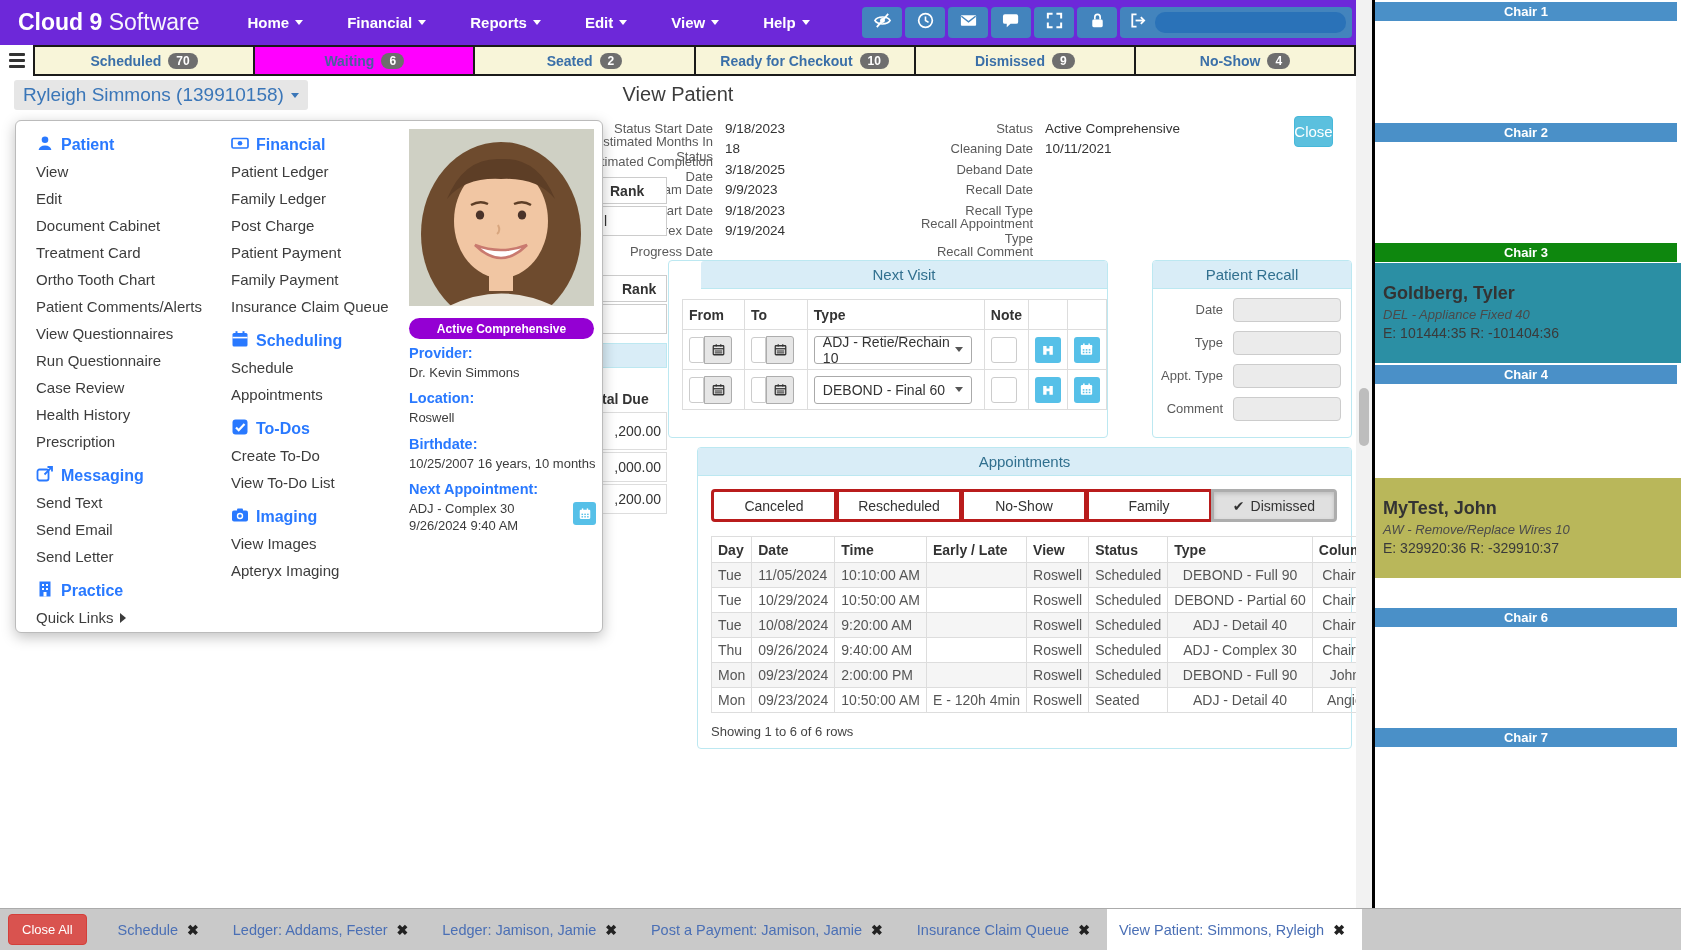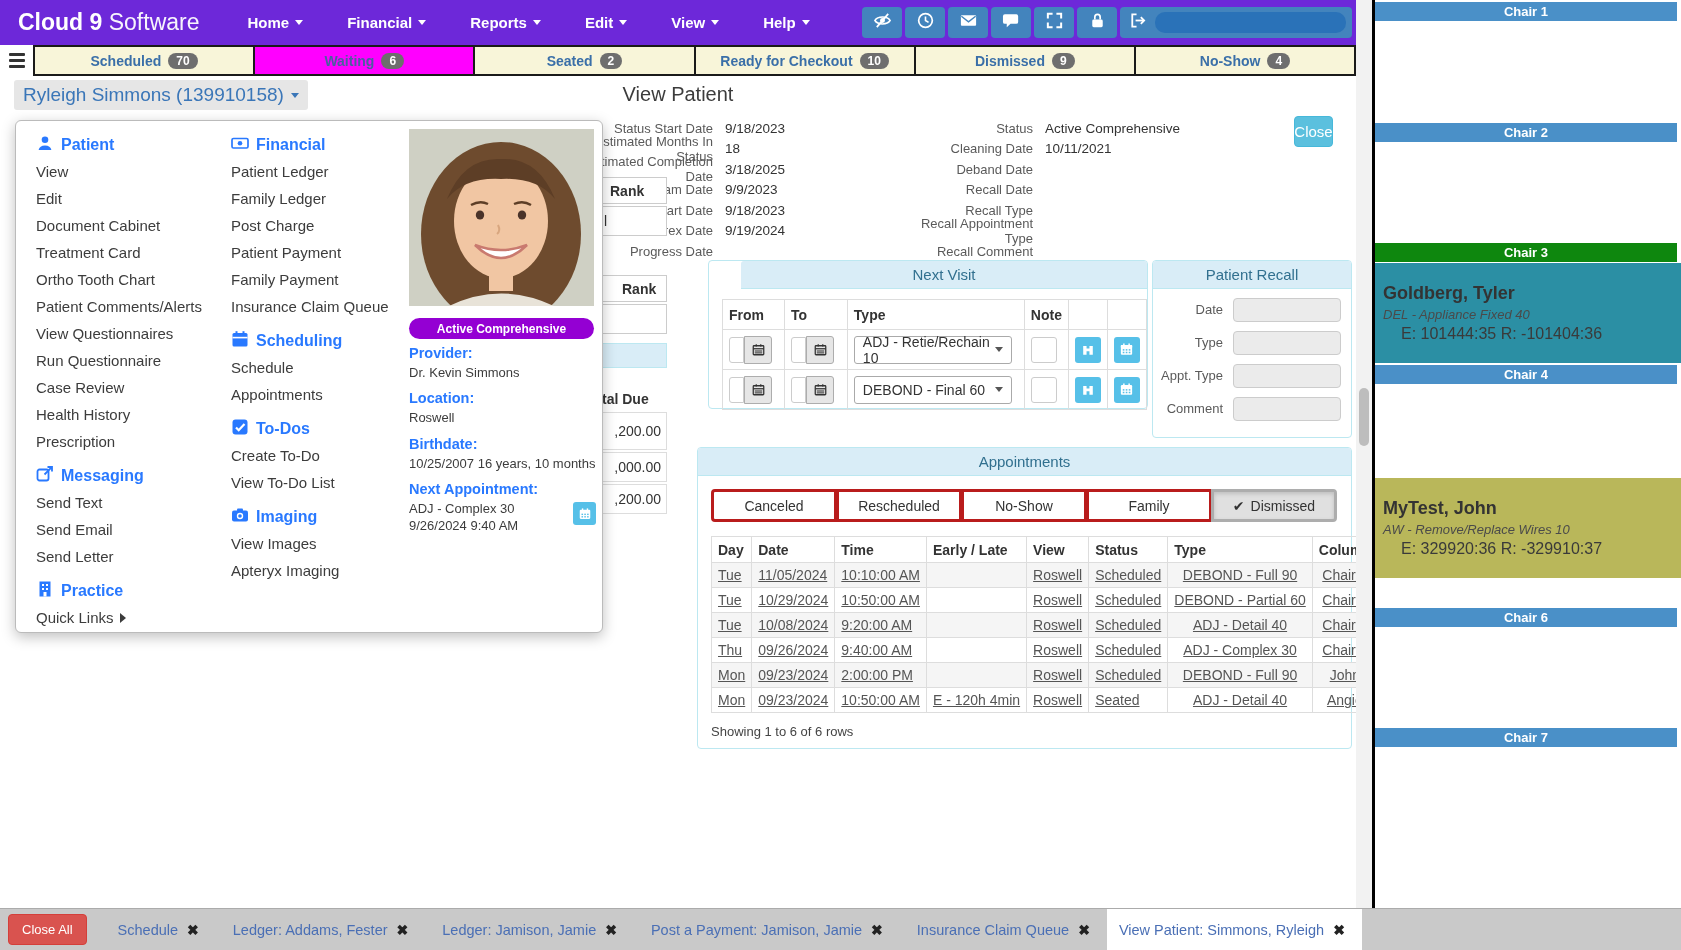--- a/index.html
+++ b/index.html
@@ -74,21 +74,21 @@
 
   
   .filters { position:absolute; left:13px; top:41px; display:flex; }
   .filter-btn { width:126px; height:33px; background:#fff; border:3px solid #b91c1c; margin-left:-1px; font-size:14px; color:#333; display:flex; align-items:center; justify-content:center; gap:6px; cursor:pointer; }
   .filter-btn:first-child { border-radius:4px 0 0 4px; margin-left:0; }
   .filter-btn:last-child { border-radius:0 4px 4px 0; }
   .filter-btn.active { background:#e0e0e0; border-color:#adadad; box-shadow:inset 0 2px 4px rgba(0,0,0,.15); }
   .appt-table { position:absolute; left:13px; top:88px; border-collapse:collapse; table-layout:fixed; }
   .appt-table th, .appt-table td { border:1px solid #ddd; font-size:14px; padding:3px 6px; white-space:nowrap; overflow:hidden; }
   .appt-table th { font-weight:bold; color:#333; text-align:left; height:26px; }
-  .appt-table td { color:#555; height:25px;text-decoration:underline; }
+  .appt-table td { color:#555; height:25px; }
   .appt-table tr.striped td { background:#f5f5f5; }
   .td-c { text-align:center; }
   .appt-footer { position:absolute; left:13px; top:276px; font-size:13px; color:#444; }
 
   
   .popup { position:absolute; left:15px; top:44px; width:588px; height:513px; background:#fff; border:1px solid #bbb; border-radius:6px; box-shadow:0 4px 14px rgba(0,0,0,.25); z-index:10; }
   .mcol { position:absolute; top:10px; display:flex; flex-direction:column; }
   .mcol1 { left:20px; }
   .mcol2 { left:215px; }
   .mhead { display:flex; align-items:center; gap:7px; color:#2979ff; font-weight:bold; font-size:16px; height:27px; margin-top:7px; cursor:pointer; }
@@ -106,21 +106,21 @@
   .vscroll { position:absolute; left:1356px; top:0; width:16px; height:908px; background:#f2f2f2; }
   .vthumb { position:absolute; left:3px; top:388px; width:10px; height:58px; background:#bdbdbd; border-radius:5px; cursor:pointer; }
 
   
   .sidebar { position:absolute; left:1372px; top:0; width:309px; height:908px; background:#fff; border-left:3px solid #000; }
   .chair-h { position:absolute; left:0; width:302px; height:19px; background:#4a90c8; color:#fff; font-size:13px; font-weight:bold; display:flex; align-items:center; justify-content:center; }
   .chair-h.green { background:#0e870e; }
   .chair-card { position:absolute; left:0; width:306px; height:100px; padding:20px 10px 0 8px; cursor:pointer; }
   .cc-name { font-weight:bold; font-size:18px; color:#333; }
   .cc-proc { font-style:italic; font-size:13px; color:#4a4a4a; margin-top:3px; }
-  .cc-time { font-size:16px; color:#3a3a3a; margin-top:3px;margin-left:18px; }
+  .cc-time { font-size:14px; color:#3a3a3a; margin-top:3px; }
   .card-teal { background:#2b8fa4; }
   .card-olive { background:#b9b75a; }
 
   
   .bottombar { position:absolute; left:0; top:908px; width:1681px; height:42px; background:#c9c9c9; border-top:1px solid #ababab; display:flex; align-items:center; z-index:20; }
   .close-all { margin:0 14px 0 8px; background:#d9534f; border:1px solid #d43f3a; border-radius:4px; color:#fff; font-size:13px; padding:7px 13px; cursor:pointer; white-space:nowrap; }
   .btab { height:42px; display:flex; align-items:center; gap:9px; padding:0 17px; font-size:14.5px; color:#4a6fb5; cursor:pointer; white-space:nowrap; }
   .btab.active { background:#fff;padding-left:12px; }
   .xmark { color:#222; font-size:14px; font-weight:bold; cursor:pointer; }
   input { outline:none; font-family:"Liberation Sans", sans-serif; }
@@ -315,21 +315,21 @@
     <div class="frag bold" style="top:101px; height:27px; padding-left:10px;">Rank</div>
     <div class="frag" style="top:130px; height:30px; padding-left:4px;">l</div>
     <div class="frag bold" style="top:199px; height:27px; padding-left:22px;">Rank</div>
     <div class="frag" style="top:228px; height:30px;"></div>
     <div class="frag blue" style="top:267px; height:25px;"></div>
     <div class="frag bold" style="top:309px; height:27px; border:none; padding-left:2px;">tal Due</div>
     <div class="frag amt" style="top:336px; height:38px;">,200.00</div>
     <div class="frag amt" style="top:376px; height:30px;">,000.00</div>
     <div class="frag amt" style="top:408px; height:30px;">,200.00</div>
 
-    <div class="panel" style="left:708px; top:184px; width:440px; height:149px;padding-left:32px;">
+    <div class="panel" style="left:668px; top:184px; width:440px; height:178px;padding-left:32px;">
       <div class="panel-h">Next Visit</div>
       <table class="nv-table">
         <colgroup>
             <col style="width:63px">
             <col style="width:64px">
             <col style="width:178px">
             <col style="width:42px">
             <col style="width:34px">
             <col style="width:37px">
           </colgroup>

